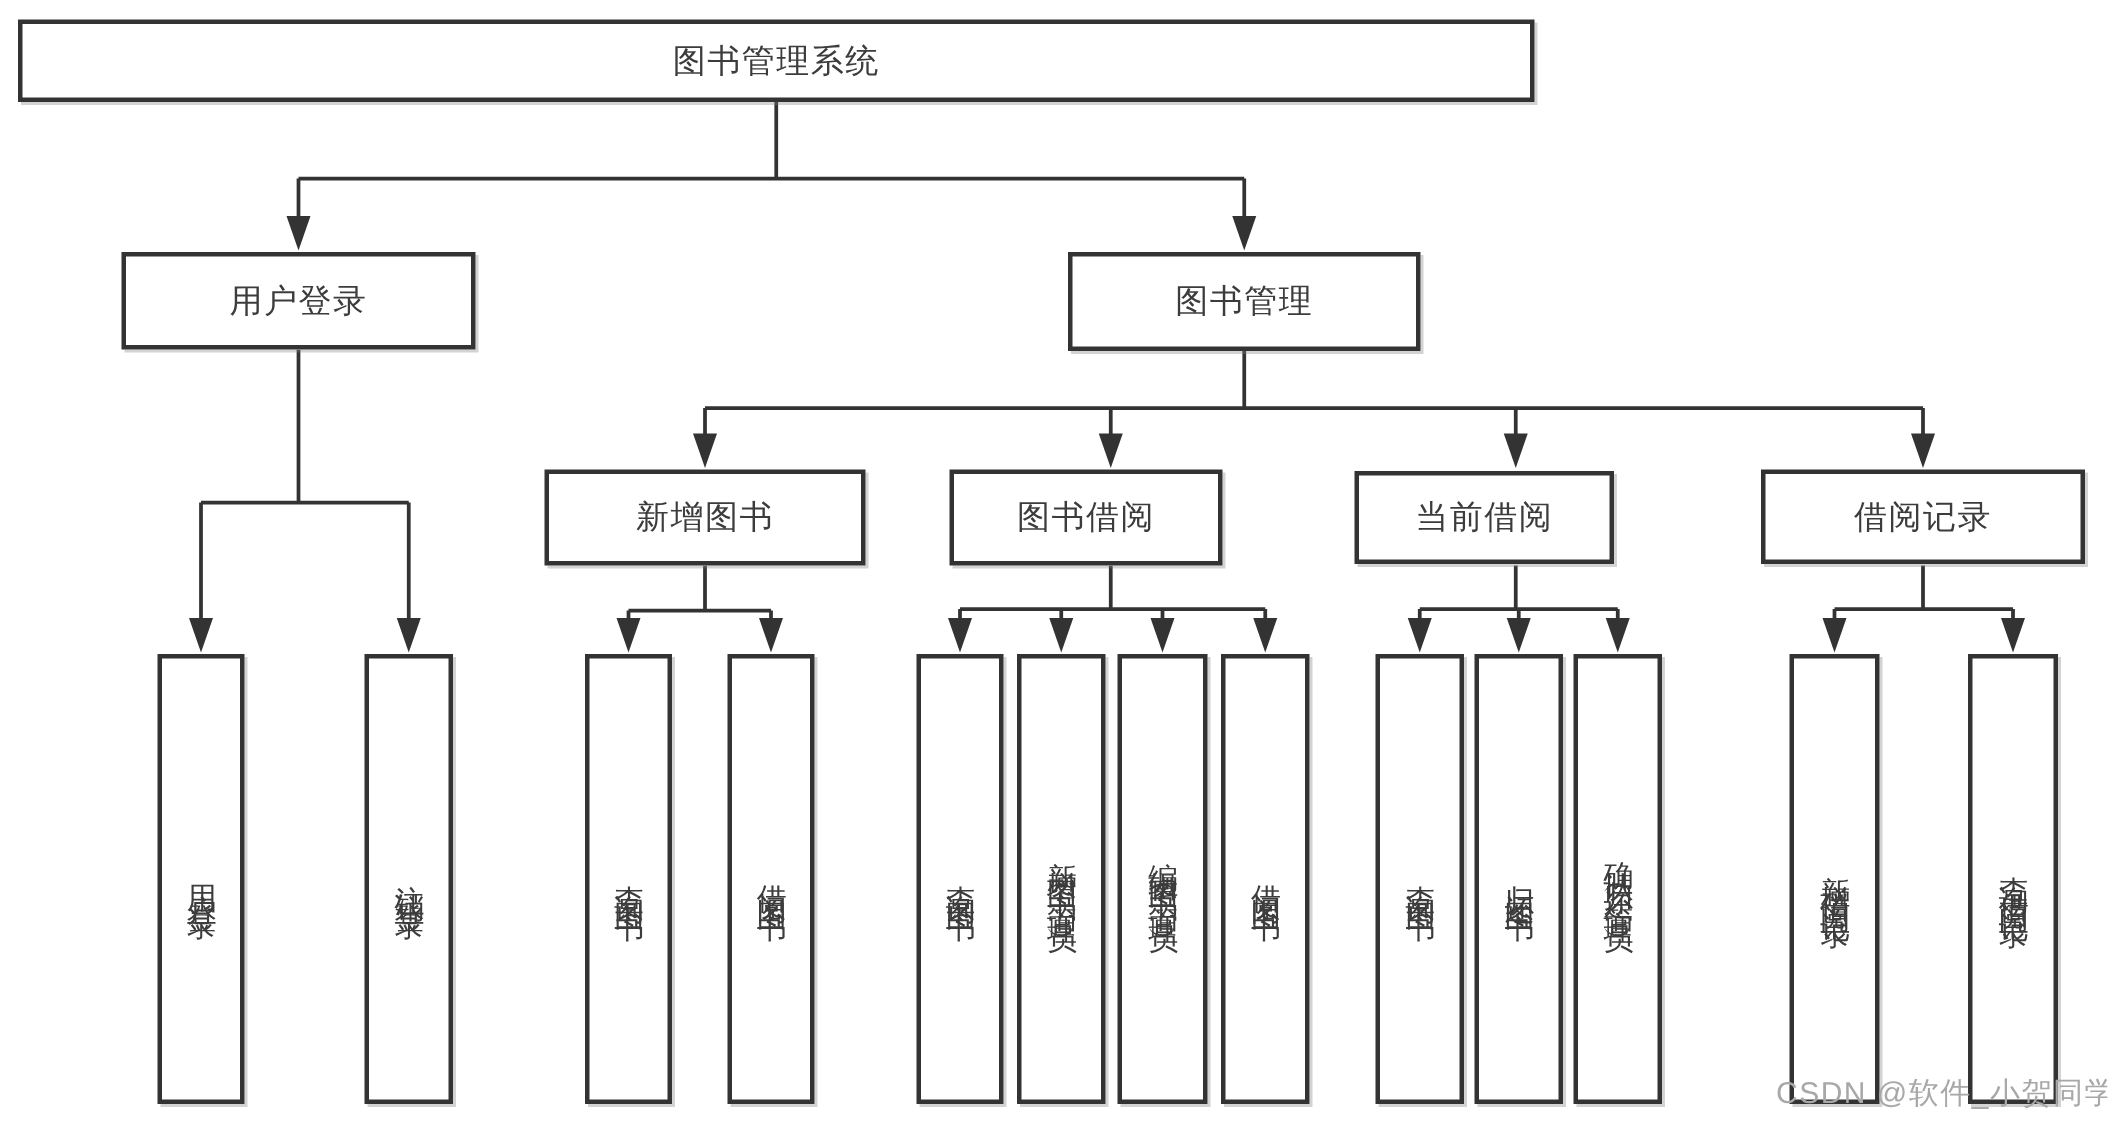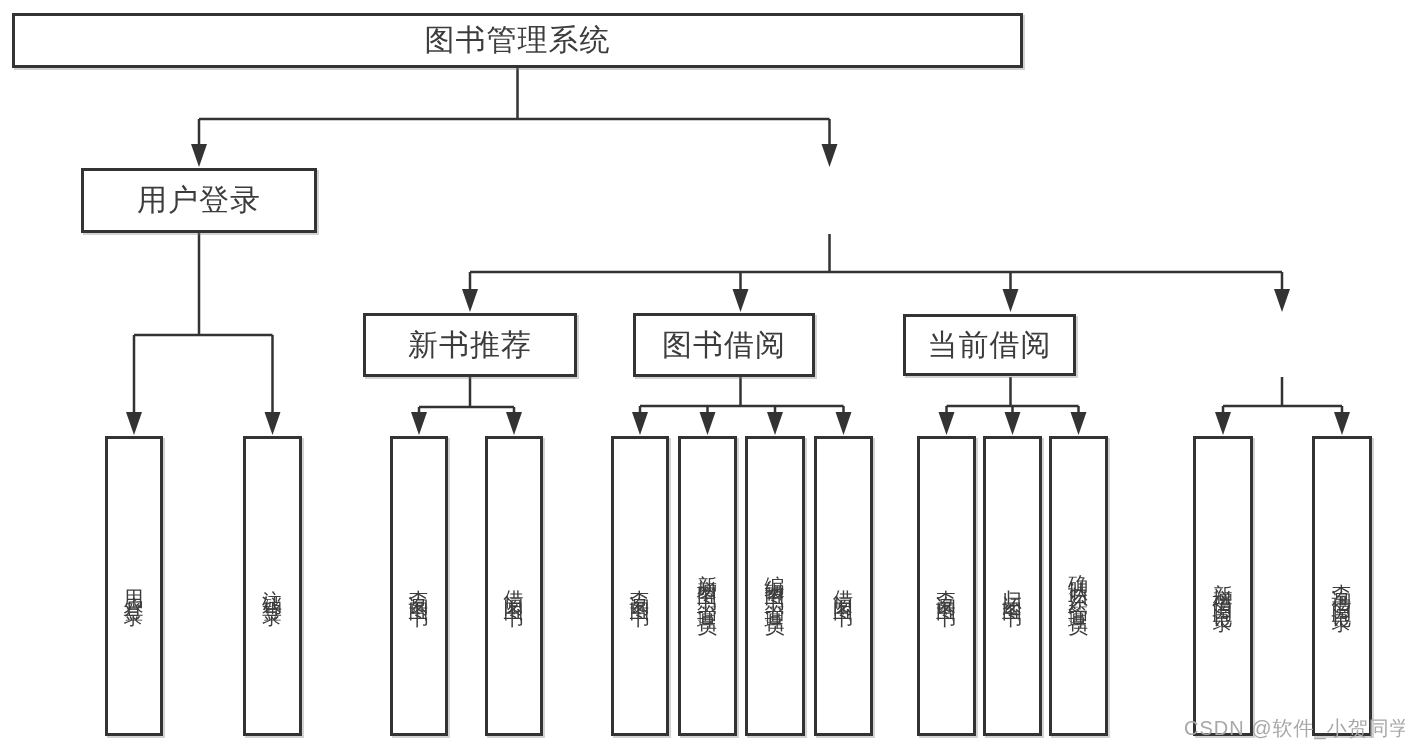--- a/index.html
+++ b/index.html
@@ -24,21 +24,21 @@
   .node,.leaf{
     position:absolute;
     box-sizing:border-box;
     background:var(--box-fill);
     border:3px solid var(--box-border);
     box-shadow:2px 2px 0 rgba(130,130,130,.35);
     display:flex;align-items:center;justify-content:center;
     color:var(--text);
     z-index:2;
   }
-  .node{font-size:30px;letter-spacing:1px;}
+  .node{font-size:22px;letter-spacing:1px;}
   .leaf{font-size:20px;}
   .leaf .vtext{
     writing-mode:vertical-rl;
     letter-spacing:6px;
     line-height:1;
     white-space:nowrap;
   }
   .watermark{
     position:absolute;
     left:1184px;top:715px;
@@ -97,29 +97,35 @@
     </g>
   </svg>
 
   <div class="node" style="left:12px;top:13px;width:1011px;height:55px">
     <span>图书管理系统</span>
   </div>
 
   <div class="node" style="left:81px;top:168px;width:236px;height:65px">
     <span>用户登录</span>
   </div>
+  <div class="node" style="left:712px;top:168px;width:235px;height:66px">
+    <span>图书管理</span>
+  </div>
 
   <div class="node" style="left:363px;top:313px;width:214px;height:64px">
-    <span>新书推荐</span>
+    <span>新增图书</span>
   </div>
   <div class="node" style="left:633px;top:313px;width:182px;height:64px">
     <span>图书借阅</span>
   </div>
   <div class="node" style="left:903px;top:314px;width:173px;height:62px">
     <span>当前借阅</span>
+  </div>
+  <div class="node" style="left:1174px;top:313px;width:216px;height:63px">
+    <span>借阅记录</span>
   </div>
 
   <div class="leaf" style="left:105px;top:436px;width:58px;height:300px">
     <span class="vtext">用户登录</span>
   </div>
   <div class="leaf" style="left:243px;top:436px;width:59px;height:300px">
     <span class="vtext">注销登录</span>
   </div>
 
   <div class="leaf" style="left:390px;top:436px;width:58px;height:300px">

